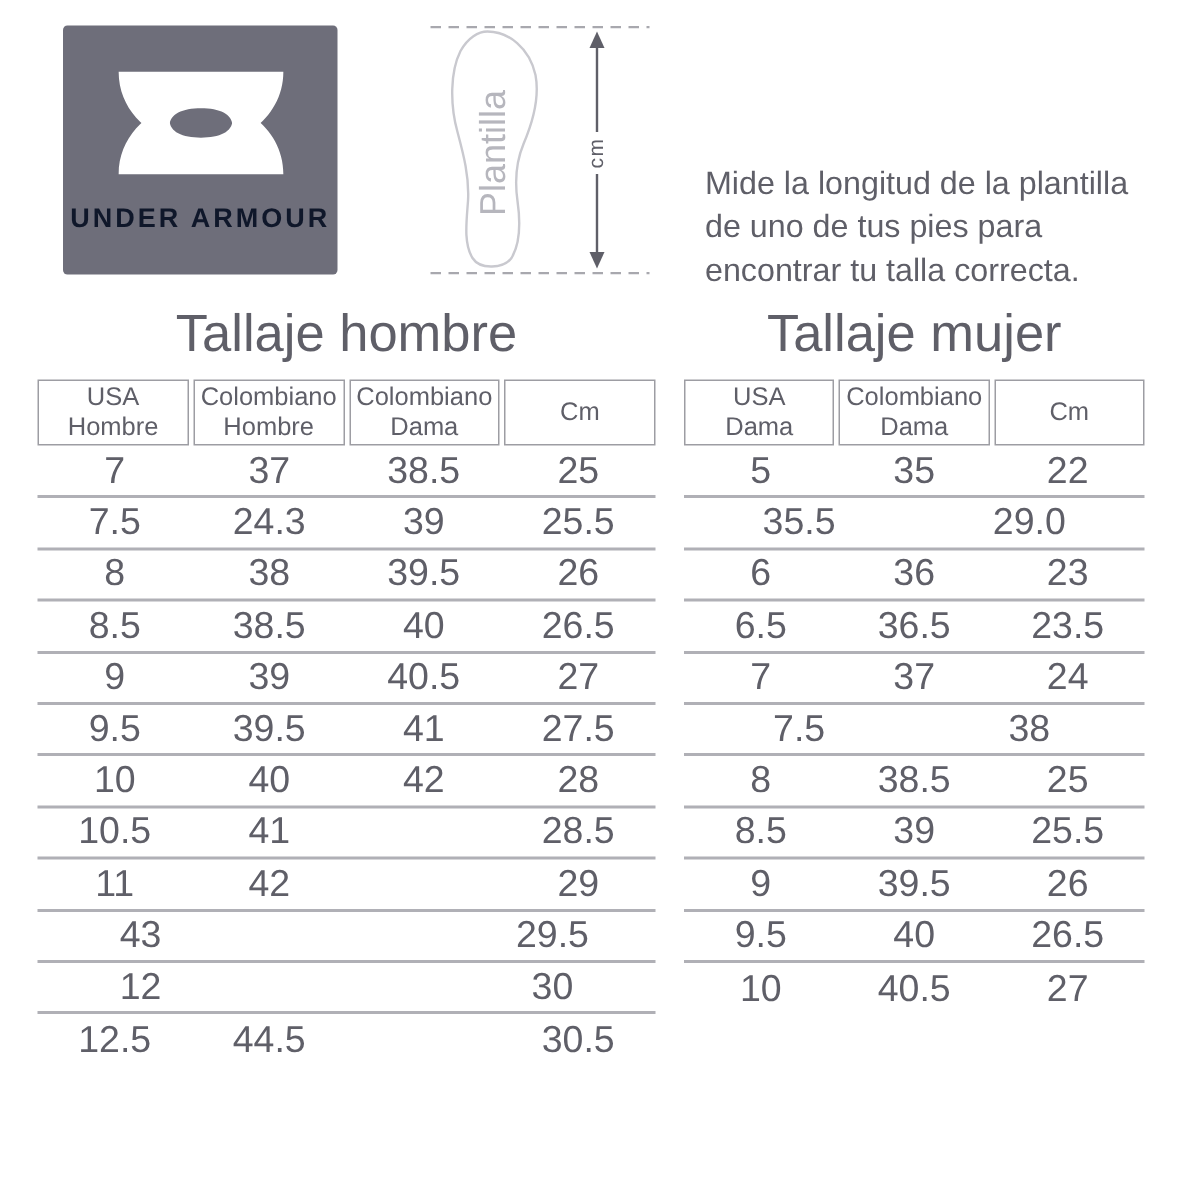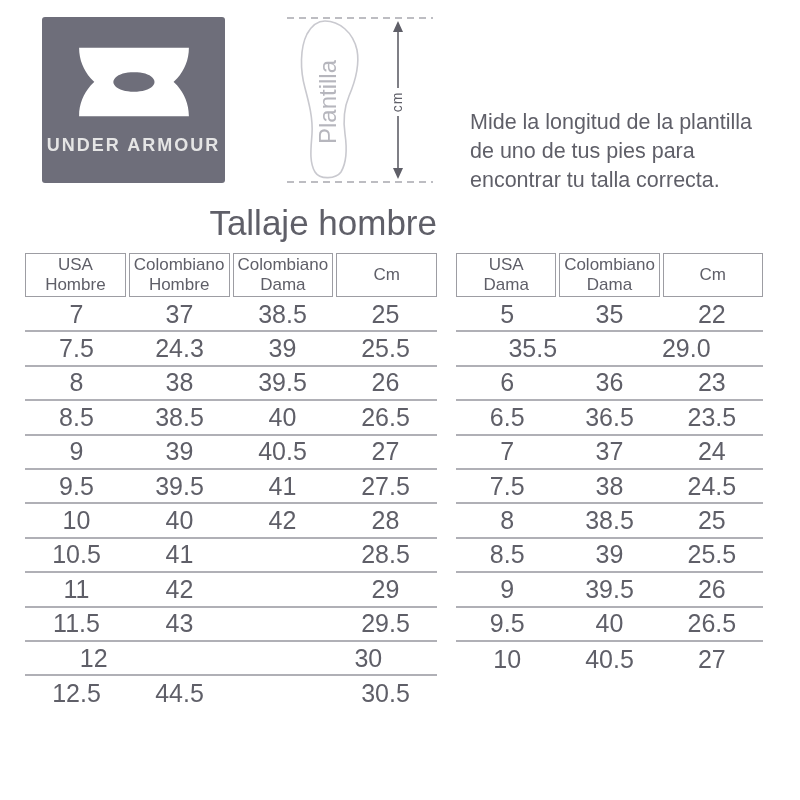--- a/index.html
+++ b/index.html
@@ -16,37 +16,37 @@
   .stage{position:relative;width:800px;height:800px;background:#ffffff;overflow:hidden;}
 
   
   .logo-tile{
     position:absolute;left:42px;top:17px;width:183px;height:166px;
     background:var(--brand-tile);border-radius:3px;
     display:flex;flex-direction:column;align-items:center;justify-content:flex-start;
   }
   .ua-mark{margin-top:26px;width:122px;height:78px;display:block;}
   .ua-wordmark{
-    margin-top:14px;color:#e5e5e5;font-size:18px;font-weight:bold;
+    margin-top:14px;color:#0f172a;font-size:18px;font-weight:bold;
     letter-spacing:2px;white-space:nowrap;
   }
 
   
   .insole-svg{position:absolute;left:283px;top:8px;width:152px;height:190px;}
 
   
   .instruction{
     position:absolute;left:470px;top:108px;width:308px;
     font-size:21.5px;line-height:29px;color:var(--ink);
   }
 
   
   .table-title{
     position:absolute;top:203px;height:42px;
-    font-size:35px;color:var(--ink);text-align:right;white-space:nowrap;
+    font-size:35px;color:var(--ink);text-align:center;white-space:nowrap;
   }
   .title-men{left:25px;width:412px;}
   .title-women{left:456px;width:307px;}
 
   .thead{position:absolute;top:253px;display:flex;gap:3px;}
   .thead-men{left:25px;width:412px;}
   .thead-women{left:456px;width:307px;}
   .hcell{
     flex:1;height:44px;border:1.5px solid var(--box-border);background:#ffffff;
     display:flex;align-items:center;justify-content:center;
@@ -149,38 +149,38 @@
         <div class="tcell"></div>
         <div class="tcell">28.5</div>
       </div>
       <div class="trow">
         <div class="tcell">11</div>
         <div class="tcell">42</div>
         <div class="tcell"></div>
         <div class="tcell">29</div>
       </div>
       <div class="trow">
-        <div class="tcell">11.5</div>
         <div class="tcell">43</div>
         <div class="tcell"></div>
         <div class="tcell">29.5</div>
       </div>
       <div class="trow">
         <div class="tcell">12</div>
         <div class="tcell"></div>
         <div class="tcell">30</div>
       </div>
       <div class="trow">
         <div class="tcell">12.5</div>
         <div class="tcell">44.5</div>
         <div class="tcell"></div>
         <div class="tcell">30.5</div>
       </div>
     </div>
 
+  <div class="table-title title-women">Tallaje mujer</div>
   <div class="thead thead-women">
       <div class="hcell">USA
 Dama</div>
       <div class="hcell">Colombiano
 Dama</div>
       <div class="hcell">Cm</div>
     </div>
   <div class="tbody tbody-women">
       <div class="trow">
         <div class="tcell">5</div>
@@ -202,21 +202,20 @@
         <div class="tcell">23.5</div>
       </div>
       <div class="trow">
         <div class="tcell">7</div>
         <div class="tcell">37</div>
         <div class="tcell">24</div>
       </div>
       <div class="trow">
         <div class="tcell">7.5</div>
         <div class="tcell">38</div>
-        <div class="tcell">24.5</div>
       </div>
       <div class="trow">
         <div class="tcell">8</div>
         <div class="tcell">38.5</div>
         <div class="tcell">25</div>
       </div>
       <div class="trow">
         <div class="tcell">8.5</div>
         <div class="tcell">39</div>
         <div class="tcell">25.5</div>

